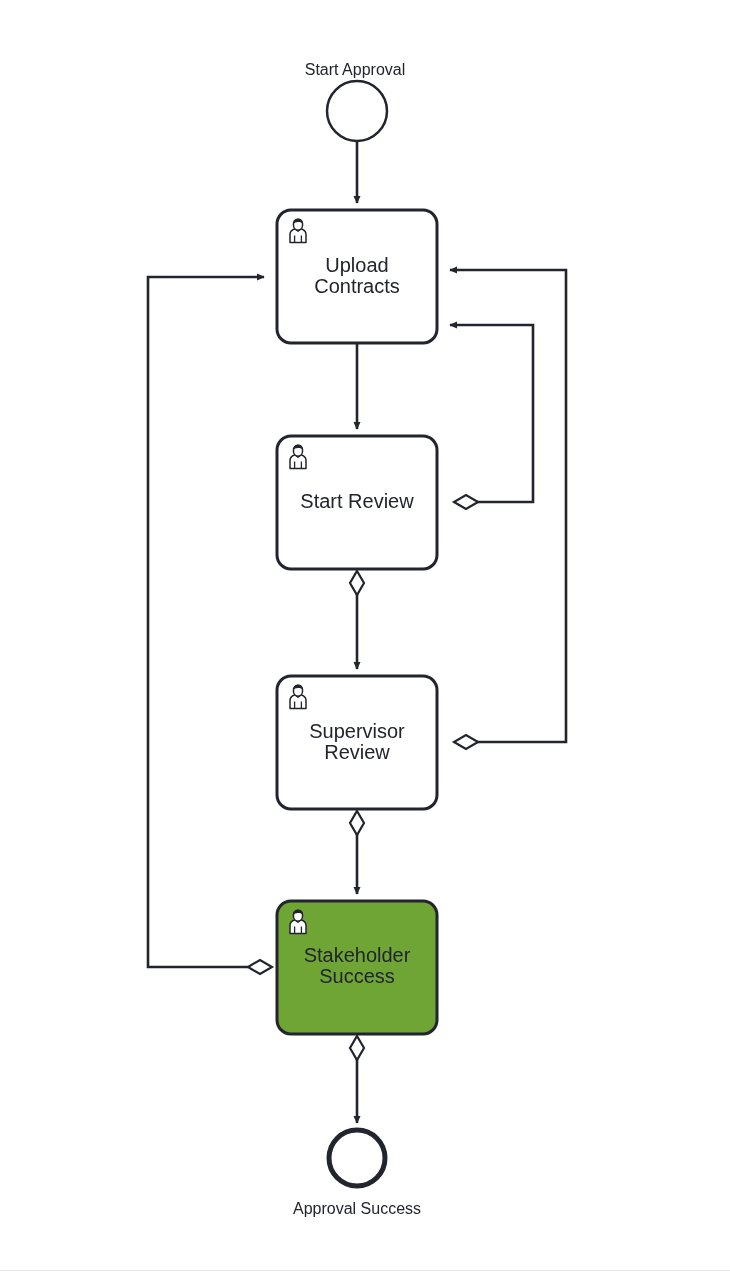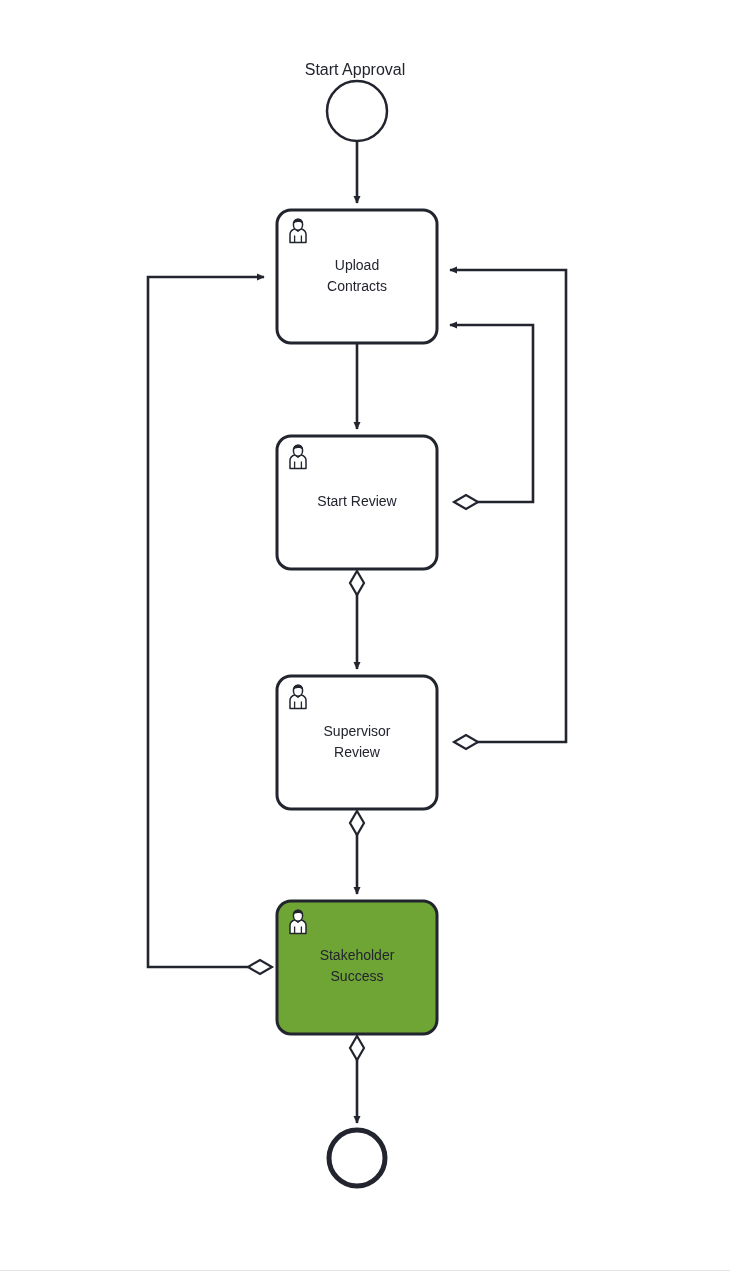--- a/index.html
+++ b/index.html
@@ -24,21 +24,21 @@
     left: 0;
     top: 0;
     width: 730px;
     height: 1278px;
   }
   .node-label {
     position: absolute;
     text-align: center;
     color: #22242E;
     font-family: "Liberation Sans", sans-serif;
-    font-size: 14px;
+    font-size: 20px;
     line-height: 21px;
     white-space: pre-line;
     pointer-events: none;
   }
   .event-label {
     position: absolute;
     text-align: center;
     color: #22242E;
     font-family: "Liberation Sans", sans-serif;
     font-size: 16px;
@@ -135,20 +135,21 @@
 Contracts</div>
 
   <div class="node-label" style="left:277px; top:491px; width:160px;">Start Review</div>
 
   <div class="node-label" style="left:277px; top:721px; width:160px;">Supervisor
 Review</div>
 
   <div class="node-label" style="left:277px; top:945px; width:160px;">Stakeholder
 Success</div>
 
+  <div class="event-label" style="left:257px; top:1199px; width:200px;">Approval Success</div>
 
   <div class="event-hit" style="left:327px; top:81px; width:60px; height:60px;"></div>
   <div class="task-hit" style="left:277px; top:210px; width:160px; height:133px;"></div>
   <div class="task-hit" style="left:277px; top:436px; width:160px; height:133px;"></div>
   <div class="task-hit" style="left:277px; top:676px; width:160px; height:133px;"></div>
   <div class="task-hit" style="left:277px; top:901px; width:160px; height:133px;"></div>
   <div class="event-hit" style="left:329px; top:1130px; width:56px; height:56px;"></div>
 
   <div class="footer-rule" style="top:1270px;"></div>
 </div>

